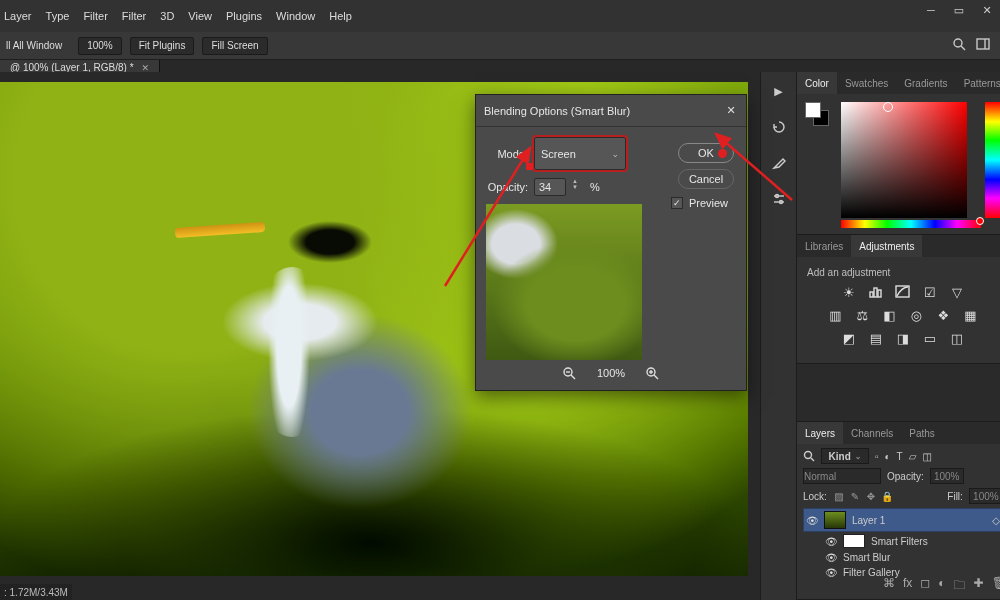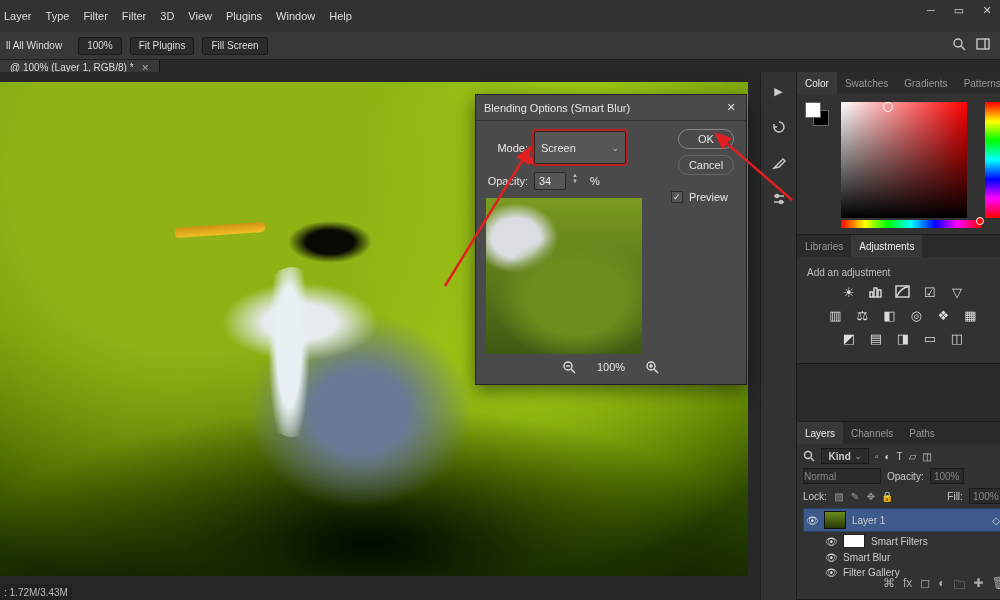--- a/index.html
+++ b/index.html
@@ -88,32 +88,32 @@
 .lock-icons span { width: 12px; text-align: center; }
 .layer-row { display: flex; align-items: center; gap: 6px; background: #3d5a8a; border: 1px solid #2b4063; padding: 2px; }
 .eye { width: 12px; color: #ddd; text-align: center; }
 .thumb { width: 22px; height: 18px; background: linear-gradient(#6d8e1e,#273608); border: 1px solid #111; }
 .sub-row { display: flex; align-items: center; gap: 6px; padding: 2px 0 2px 22px; }
 .sf-thumb { width: 22px; height: 14px; background: #fff; border: 1px solid #222; }
 .layers-footer { position: absolute; right: 2px; bottom: 2px; display: flex; gap: 8px; color: #aaa; font-size: 12px; }
 
 
 .dialog { position: absolute; left: 475px; top: 94px; width: 272px; background: #4a4a4a; border: 1px solid #222; box-shadow: 0 6px 18px rgba(0,0,0,0.5); color: #e6e6e6; }
-.dlg-title { height: 26px; background: #4a4a4a; border-bottom: 1px solid #333; display: flex; align-items: center; padding: 0 8px; font-size: 11px; justify-content: space-between; }
+.dlg-title { height: 32px; background: #4a4a4a; border-bottom: 1px solid #333; display: flex; align-items: center; padding: 0 8px; font-size: 11px; justify-content: space-between; }
 .dlg-close { width: 14px; height: 14px; color: #ddd; display: flex; align-items: center; justify-content: center; }
 .dlg-body { padding: 10px; position: relative; }
 .dlg-row { display: flex; align-items: center; gap: 6px; margin-bottom: 8px; }
 .dlg-label { width: 42px; text-align: right; font-size: 11px; }
 .dlg-select { width: 92px; height: 33px; background: #565656; border: 1px solid #2a2a2a; border-radius: 2px; display: flex; align-items: center; padding: 0 6px; font-size: 11px; outline: 2px solid #b82020; outline-offset: 0; justify-content: space-between; }
 .dlg-select .caret { color: #bbb; font-size: 9px; }
 .dlg-num { width: 32px; height: 18px; background: #565656; border: 1px solid #2a2a2a; border-radius: 2px; display: flex; align-items: center; padding: 0 4px; font-size: 11px; }
 .dlg-updn { width: 12px; height: 18px; display: flex; flex-direction: column; font-size: 6px; color: #bbb; }
 .dlg-pct { font-size: 11px; }
 .redsq { width: 7px; height: 7px; background: #e02020; position: absolute; }
-.dlg-btn { position: absolute; right: 12px; width: 56px; height: 20px; border: 1px solid #666; border-radius: 10px; display: flex; align-items: center; justify-content: center; font-size: 11px; background: #4a4a4a; }
+.dlg-btn { position: absolute; right: 12px; width: 56px; height: 20px; border: 1px solid #666; border-radius: 10px; display: flex; align-items: center; justify-content: center; font-size: 11px; background: #4a4a4a; margin-top: 8px; }
 .dlg-btn.ok { top: 8px; border-color: #888; }
 .dlg-btn.cancel { top: 34px; }
 .ok .reddot { width: 9px; height: 9px; background: #e02020; border-radius: 50%; position: absolute; right: 6px; }
 .dlg-check { position: absolute; right: 18px; top: 70px; display: flex; align-items: center; gap: 6px; font-size: 11px; }
 .chk { width: 12px; height: 12px; background: #565656; border: 1px solid #2a2a2a; display: flex; align-items: center; justify-content: center; font-size: 9px; }
 .dlg-preview { margin-top: 6px; width: 156px; height: 156px;
   background:
    radial-gradient(120px 90px at 90px 100px, #6d8e1e 0 40%, transparent 70%),
    radial-gradient(60px 50px at 30px 40px, #dadde1 40%, transparent 70%),
    linear-gradient(#7b9b22,#3f5912);

